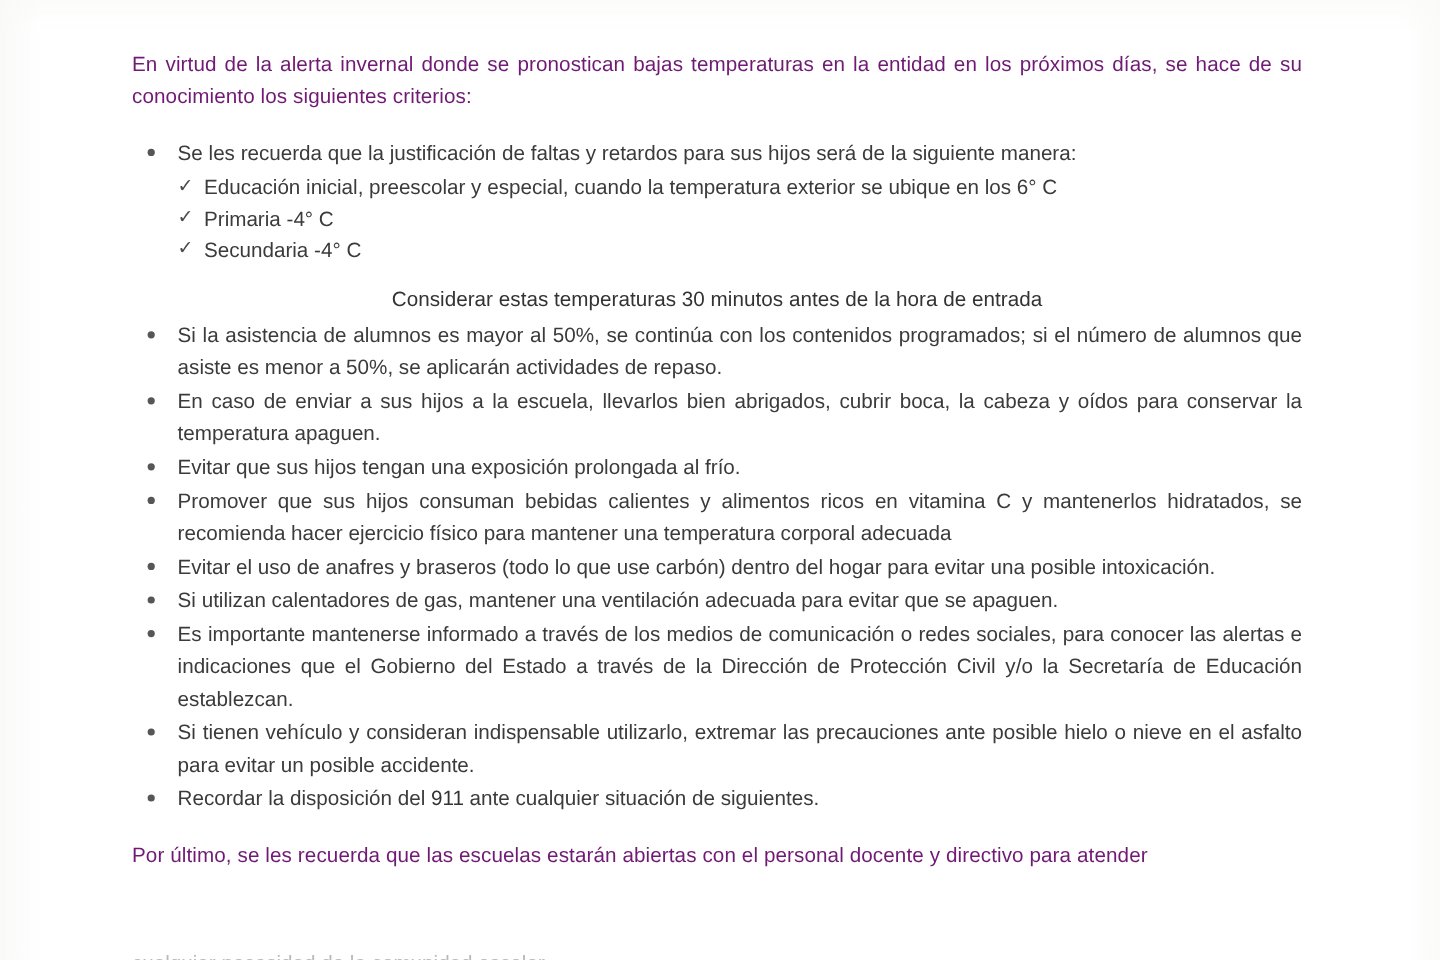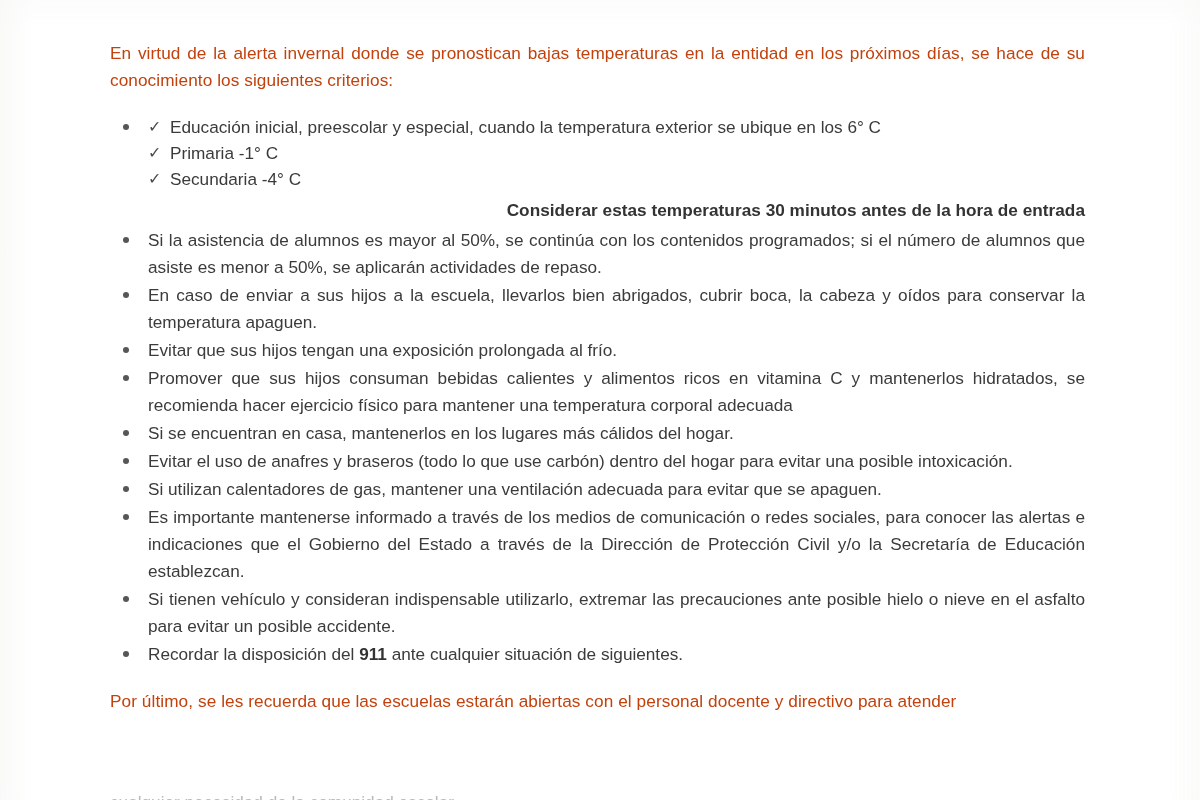--- a/index.html
+++ b/index.html
@@ -49,21 +49,21 @@
     width: 975px;
   }
 
   .para {
     font-size: 17.2px;
     line-height: 27px;
     text-align: justify;
     text-justify: inter-word;
     letter-spacing: .005em;
     margin: 0;
-    color: #c2410c;
+    color: #701a75;
   }
   .para.closing {
     margin-top: 20px;
   }
 
   .bullet-list {
     margin: 20px 0 0 0;
     padding: 0;
     list-style: none;
   }
@@ -105,30 +105,30 @@
   }
   .check-mark {
     position: absolute;
     left: 0;
     top: 0;
     font-size: 16px;
     color: #4a4a4a;
   }
 
   .center-emph {
-    text-align: right;
-    font-weight: bold;
-    font-size: 17.2px;
-    line-height: 27px;
-    margin: 5px 0 3px 0;
+    text-align: center;
+    font-weight: normal;
+    font-size: 17.2px;
+    line-height: 27px;
+    margin: 15px 0 3px 0;
     color: #333333;
     letter-spacing: .002em;
   }
 
-  b, strong { font-weight: bold; color: #333; }
+  b, strong { font-weight: normal; color: #333; }
 
   
   .clipped-line {
     position: absolute;
     left: 110px;
     top: 789px;
     width: 975px;
     height: 11px;
     overflow: hidden;
     font-size: 17.2px;
@@ -144,28 +144,29 @@
 
 <div class="doc">
   <div class="content">
 
     <p class="para">En virtud de la alerta invernal donde se pronostican bajas temperaturas en la entidad en los próximos días, se hace de su conocimiento los siguientes criterios:</p>
 
     <ul class="bullet-list">
 
       <li class="bullet-item">
         <span class="bullet-dot"></span>
+        <span class="bullet-text">Se les recuerda que la justificación de faltas y retardos para sus hijos será de la siguiente manera:</span>
         <ul class="check-list">
           <li class="check-item">
             <span class="check-mark">✓</span>
             <span>Educación inicial, preescolar y especial, cuando la temperatura exterior se ubique en los 6° C</span>
           </li>
           <li class="check-item">
             <span class="check-mark">✓</span>
-            <span>Primaria -1° C</span>
+            <span>Primaria -4° C</span>
           </li>
           <li class="check-item">
             <span class="check-mark">✓</span>
             <span>Secundaria -4° C</span>
           </li>
         </ul>
       </li>
 
       <li style="list-style:none">
         <div class="center-emph">Considerar estas temperaturas 30 minutos antes de la hora de entrada</div>
@@ -184,24 +185,20 @@
       <li class="bullet-item">
         <span class="bullet-dot"></span>
         <span class="bullet-text">Evitar que sus hijos tengan una exposición prolongada al frío.</span>
       </li>
 
       <li class="bullet-item">
         <span class="bullet-dot"></span>
         <span class="bullet-text">Promover que sus hijos consuman bebidas calientes y alimentos ricos en vitamina C y mantenerlos hidratados, se recomienda hacer ejercicio físico para mantener una temperatura corporal adecuada</span>
       </li>
 
-      <li class="bullet-item">
-        <span class="bullet-dot"></span>
-        <span class="bullet-text">Si se encuentran en casa, mantenerlos en los lugares más cálidos del hogar.</span>
-      </li>
 
 
       <li class="bullet-item">
         <span class="bullet-dot"></span>
         <span class="bullet-text">Evitar el uso de anafres y braseros (todo lo que use carbón) dentro del hogar para evitar una posible intoxicación.</span>
       </li>
 
       <li class="bullet-item">
         <span class="bullet-dot"></span>
         <span class="bullet-text">Si utilizan calentadores de gas, mantener una ventilación adecuada para evitar que se apaguen.</span>

